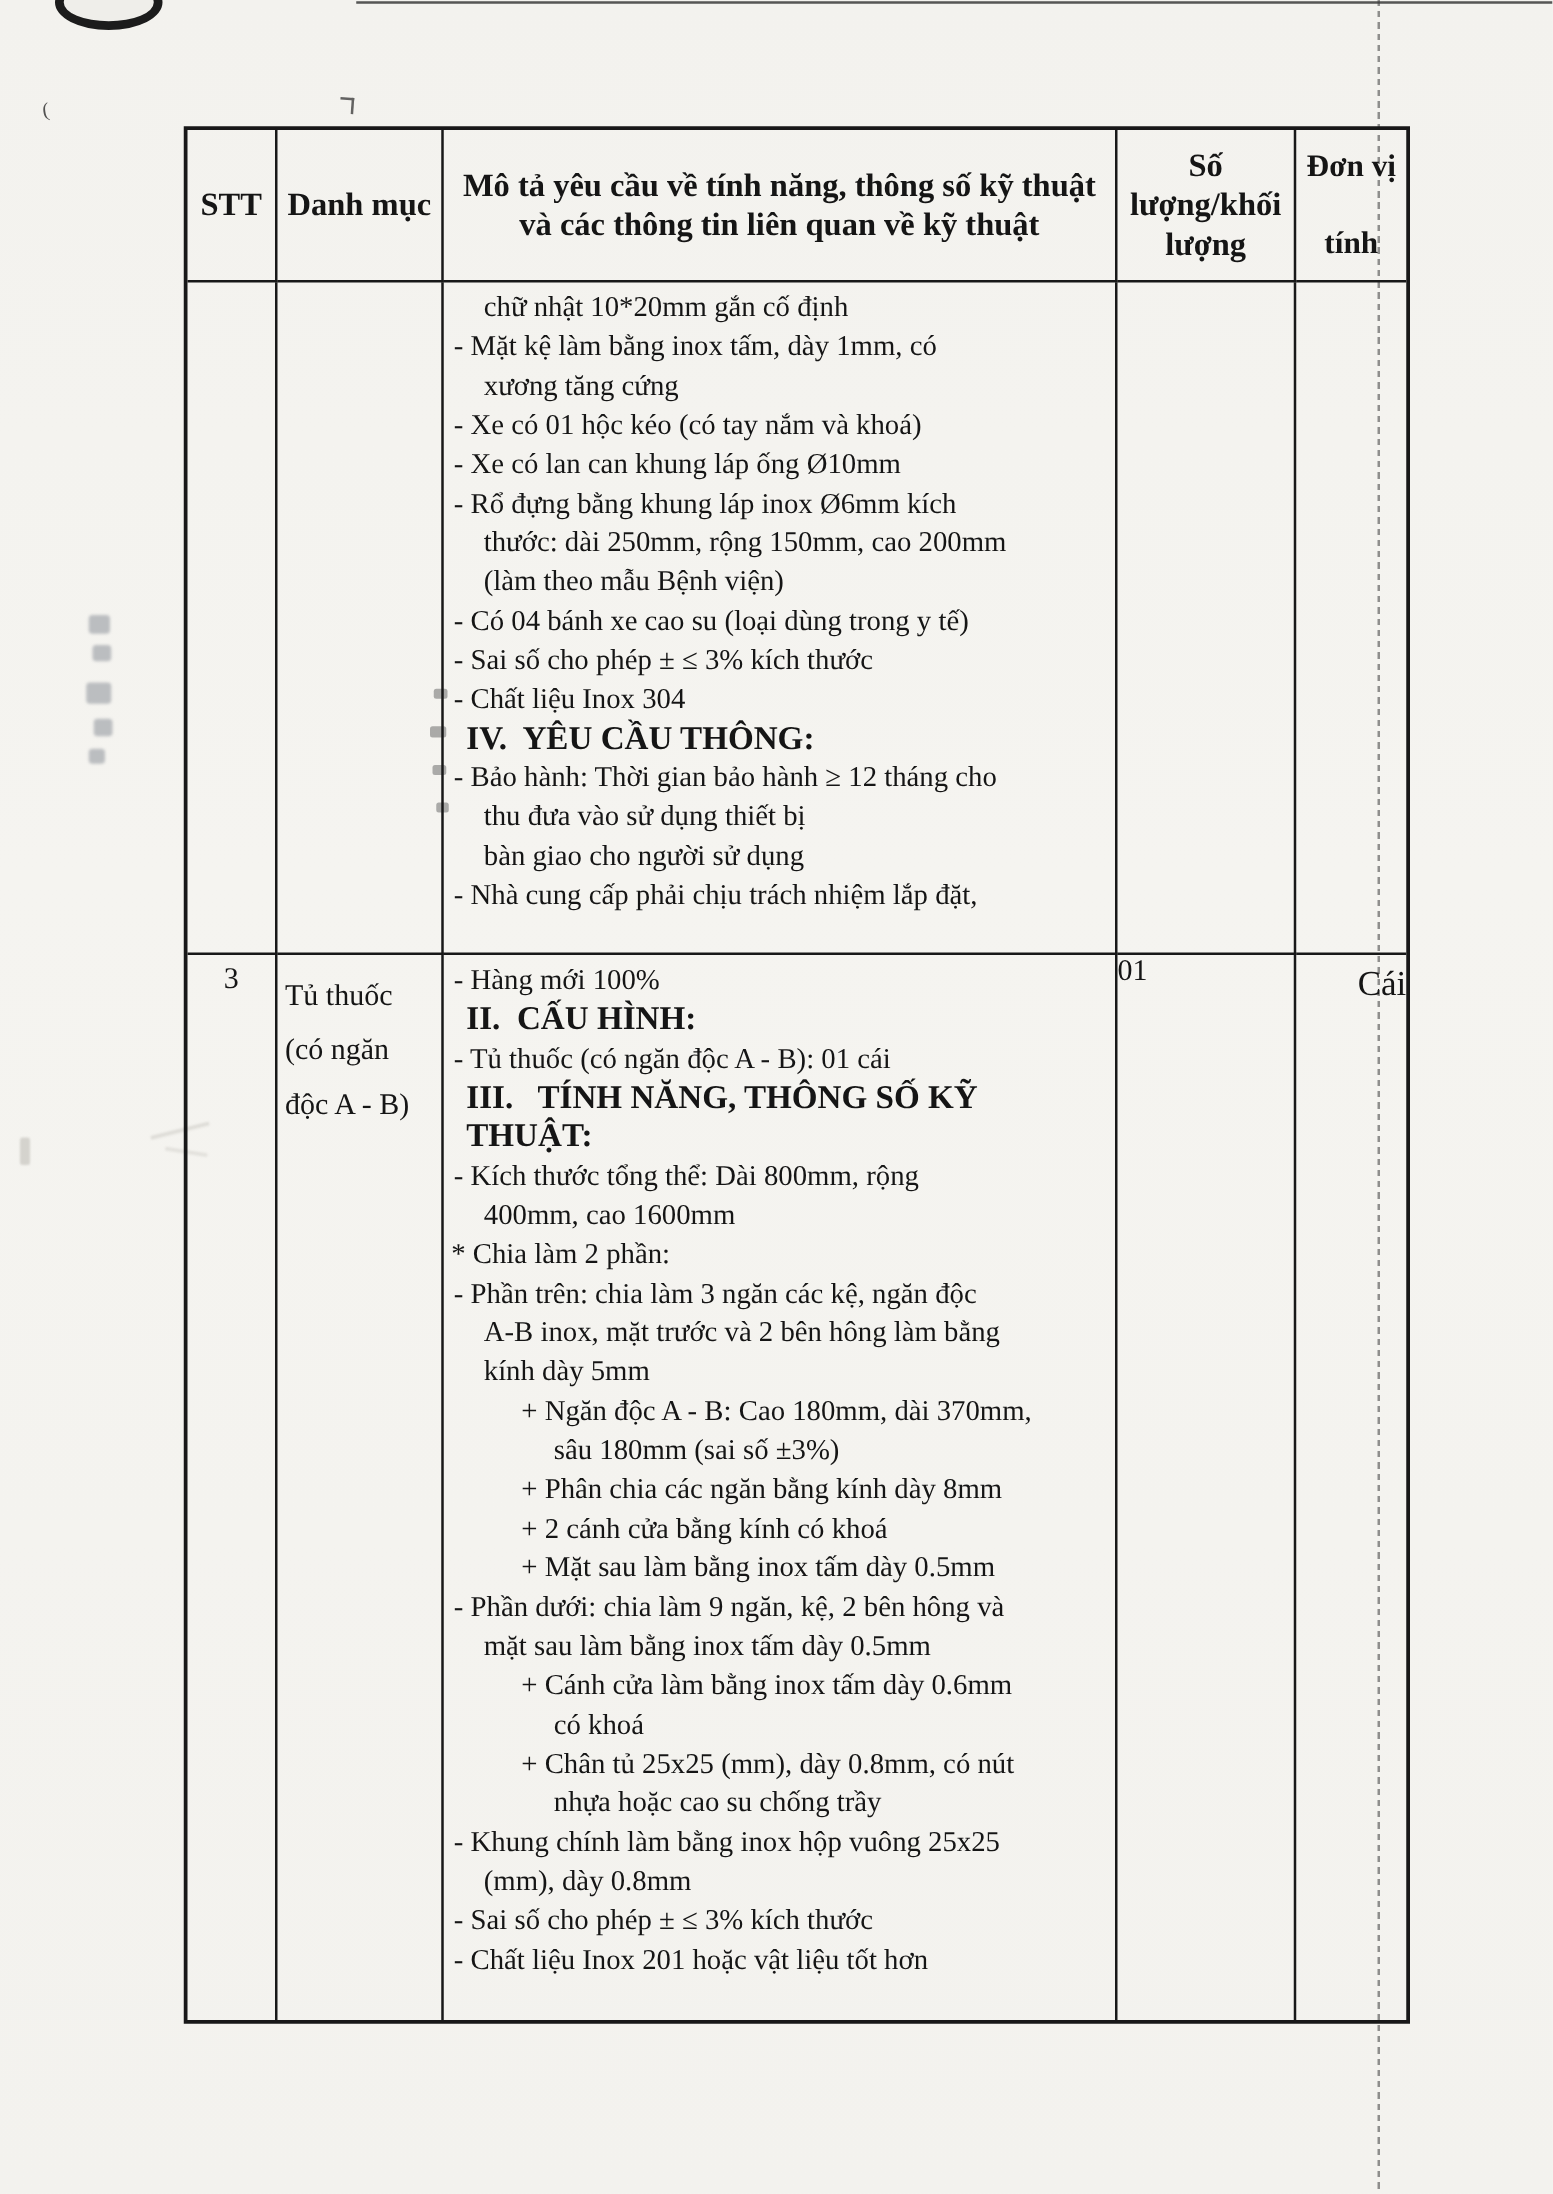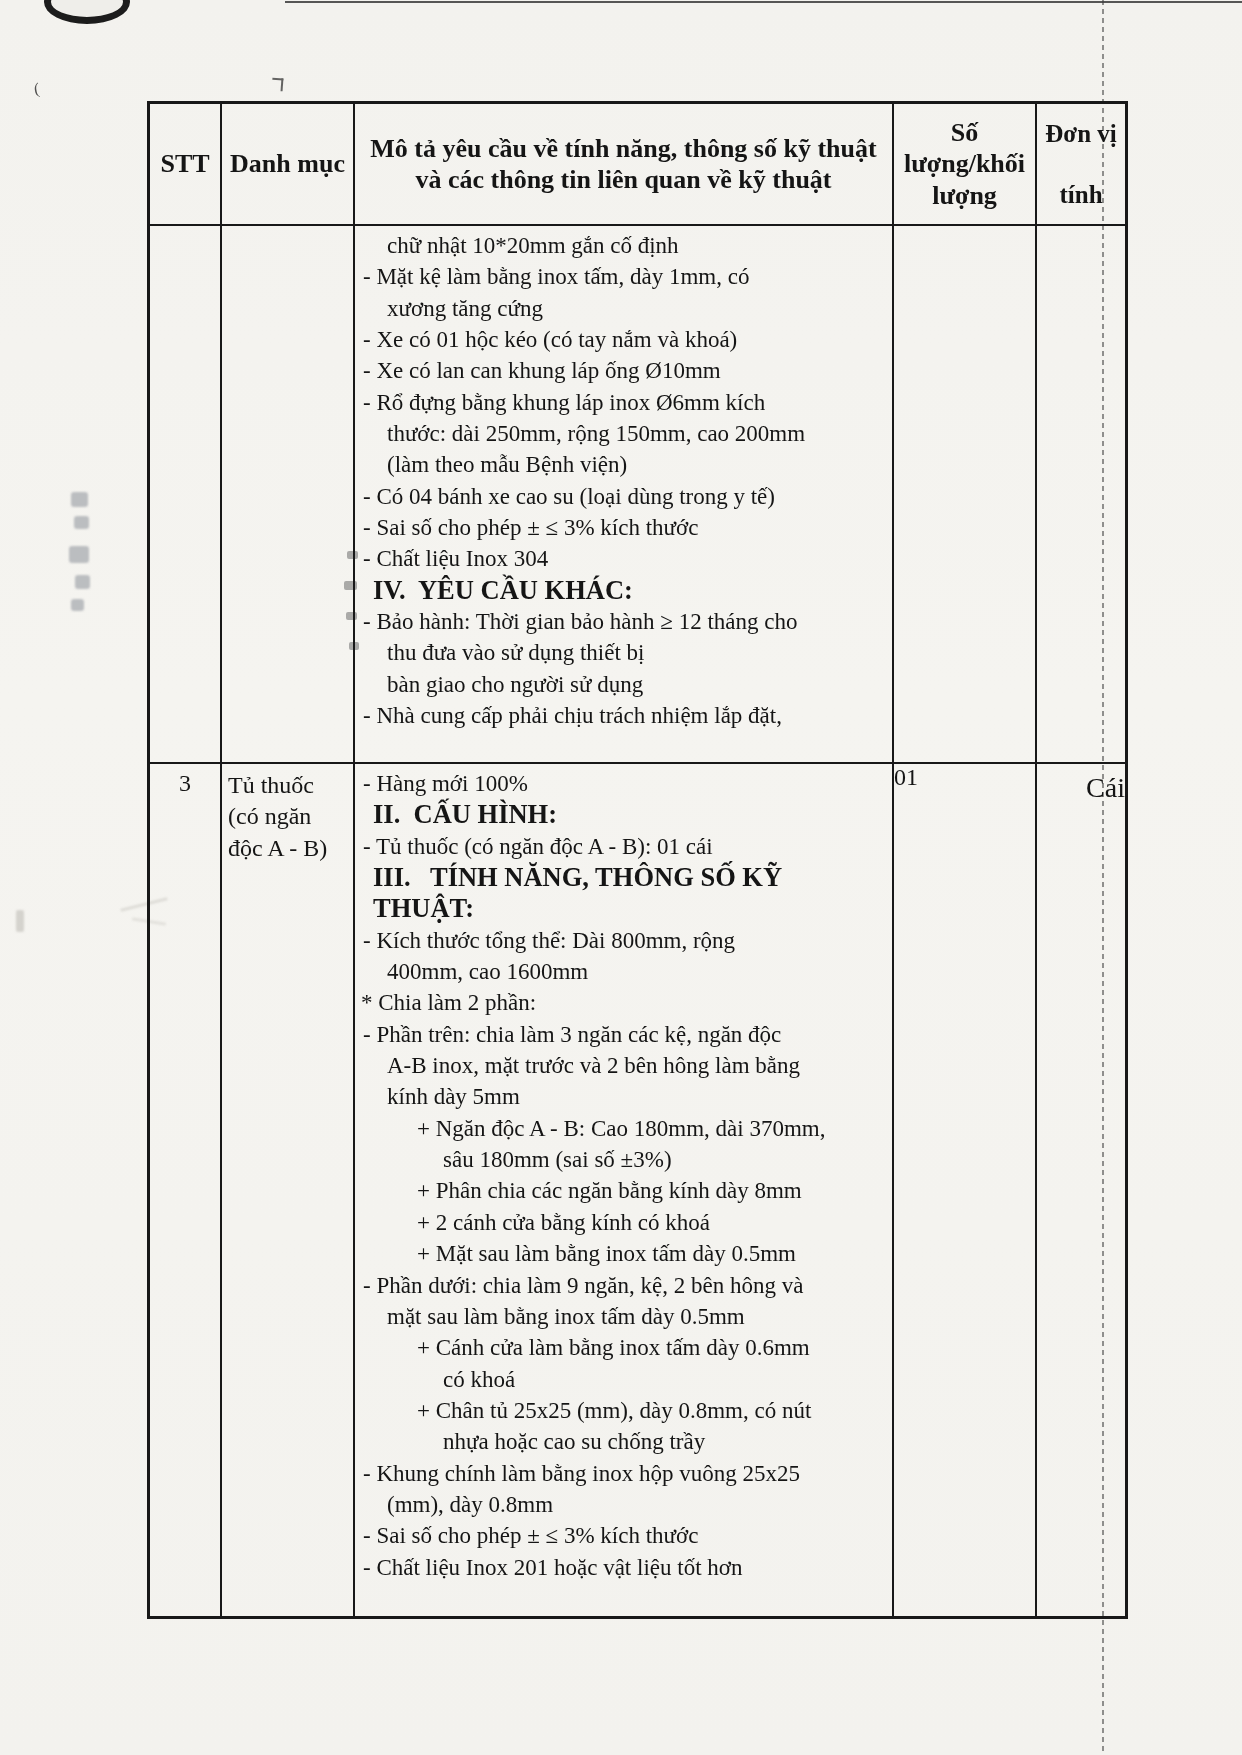--- a/index.html
+++ b/index.html
@@ -44,21 +44,21 @@
   .ln{white-space:pre;line-height:31.35px;}
   .ln.d{padding-left:2px;}
   .ln.c{padding-left:26px;}
   .ln.s{padding-left:0;}
   .ln.h{padding-left:12px;font-weight:bold;font-size:26.5px;}
   .ln.p{padding-left:56px;}
   .ln.pc{padding-left:82px;}
 
   .stt-cell{text-align:center;padding-top:6px;font-size:24px;}
   .dm-cell{padding:6px 0 0 6px;font-size:24px;}
-  .dm-cell .ln{line-height:31.35px;}
+  .dm-cell .ln{line-height:31.35px;margin-top:12px;}
   .qty-cell{text-align:left;padding-top:0;font-size:24px;}
   .unit-cell{text-align:right;padding-top:8px;font-size:28px;}
 
   
   .art{position:absolute;pointer-events:none;}
   .top-line{left:285px;top:1px;width:957px;height:2px;background:#2e2e2e;opacity:.8;}
   .punch-blob{left:44px;top:-20px;width:72px;height:30px;border:7px solid #1c1c1c;
     border-radius:50%;background:#efeeea;}
   .tick-a{left:34px;top:80px;font-size:16px;color:#2b2b2b;opacity:.8;transform:rotate(-8deg);}
   .tick-b{left:272px;top:78px;width:9px;height:11px;border-top:2px solid #333;
@@ -136,21 +136,21 @@
         <div class="ln d">- Mặt kệ làm bằng inox tấm, dày 1mm, có</div>
         <div class="ln c">xương tăng cứng</div>
         <div class="ln d">- Xe có 01 hộc kéo (có tay nắm và khoá)</div>
         <div class="ln d">- Xe có lan can khung láp ống Ø10mm</div>
         <div class="ln d">- Rổ đựng bằng khung láp inox Ø6mm kích</div>
         <div class="ln c">thước: dài 250mm, rộng 150mm, cao 200mm</div>
         <div class="ln c">(làm theo mẫu Bệnh viện)</div>
         <div class="ln d">- Có 04 bánh xe cao su (loại dùng trong y tế)</div>
         <div class="ln d">- Sai số cho phép ± ≤ 3% kích thước</div>
         <div class="ln d">- Chất liệu Inox 304</div>
-        <div class="ln h">IV.  YÊU CẦU KHÁC:</div>
+        <div class="ln h">IV.  YÊU CẦU THÔNG:</div>
         <div class="ln d">- Bảo hành: Thời gian bảo hành ≥ 12 tháng cho</div>
         <div class="ln c">thu đưa vào sử dụng thiết bị</div>
         <div class="ln c">bàn giao cho người sử dụng</div>
         <div class="ln d">- Nhà cung cấp phải chịu trách nhiệm lắp đặt,</div>
       </div>
     <div class="cell qty-cell"></div>
     <div class="cell unit-cell last-col"></div>
 
     <div class="cell stt-cell last-row">3</div>
     <div class="cell dm-cell last-row">

